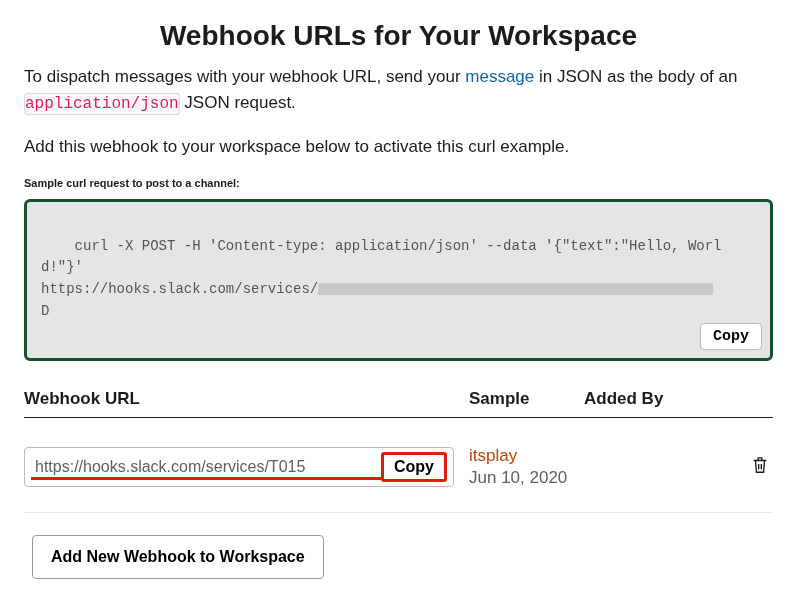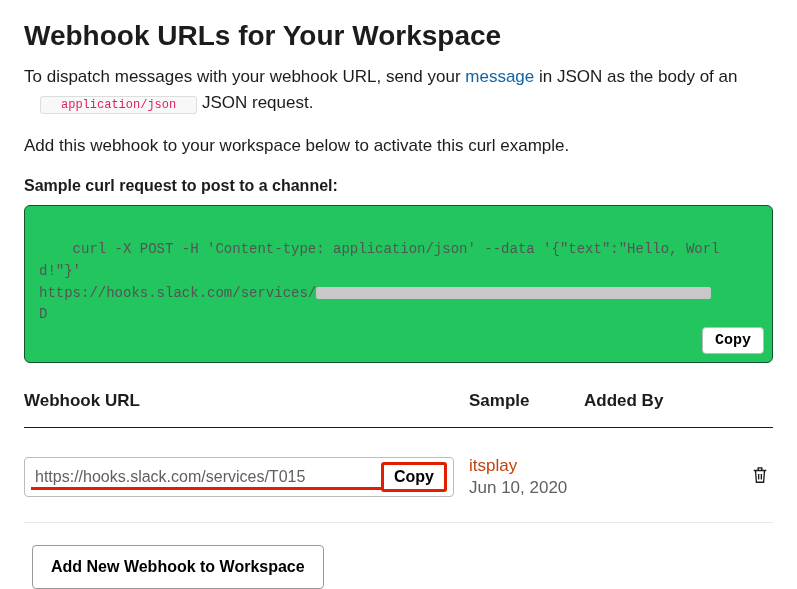--- a/index.html
+++ b/index.html
@@ -12,50 +12,50 @@
       color: #1d1c1d;
       background: #fff;
       width: 797px;
       padding: 20px 24px;
     }
     h1 {
       font-size: 28px;
       font-weight: 700;
       margin-bottom: 12px;
       color: #1d1c1d;
+      text-align: center;
     }
     .intro-text {
       font-size: 17px;
       line-height: 1.5;
       color: #1d1c1d;
       margin-bottom: 18px;
     }
     .intro-text a {
       color: #1264a3;
       text-decoration: none;
     }
     .inline-code {
       font-family: Monaco, Menlo, Consolas, "Courier New", monospace;
       color: #e01e5a;
       border: 1px solid #ddd;
       border-radius: 3px;
-      padding: 1px 20px;
-      font-size: 12px;
+      padding: 1px 0;
+      font-size: 16px;
       background: #f8f8f8;
-      margin-left: 16px;
     }
     .subhead {
       font-weight: 700;
-      font-size: 16px;
+      font-size: 11px;
       margin-bottom: 10px;
     }
     .code-block {
-      border: 1px solid #14532d;
+      border: 3px solid #14532d;
       border-radius: 6px;
-      background: #22c55e;
+      background: #e5e5e5;
       padding: 12px 14px 14px 14px;
       position: relative;
       font-family: Monaco, Menlo, Consolas, "Courier New", monospace;
       font-size: 14px;
       line-height: 1.55;
       color: #555;
       margin-bottom: 28px;
     }
     .code-block .code-content {
       white-space: pre-wrap;
@@ -78,21 +78,21 @@
       border-radius: 4px;
       padding: 4px 12px;
       font-size: 15px;
       font-weight: 700;
       cursor: pointer;
       font-family: inherit;
     }
     .table-header {
       display: flex;
       border-bottom: 1px solid #1d1c1d;
-      padding-bottom: 16px;
+      padding-bottom: 8px;
       margin-bottom: 28px;
     }
     .col-url { width: 445px; }
     .col-channel { width: 115px; }
     .col-added { flex: 1; }
     .table-header > div {
       font-weight: 700;
       font-size: 17px;
     }
     .table-row {

